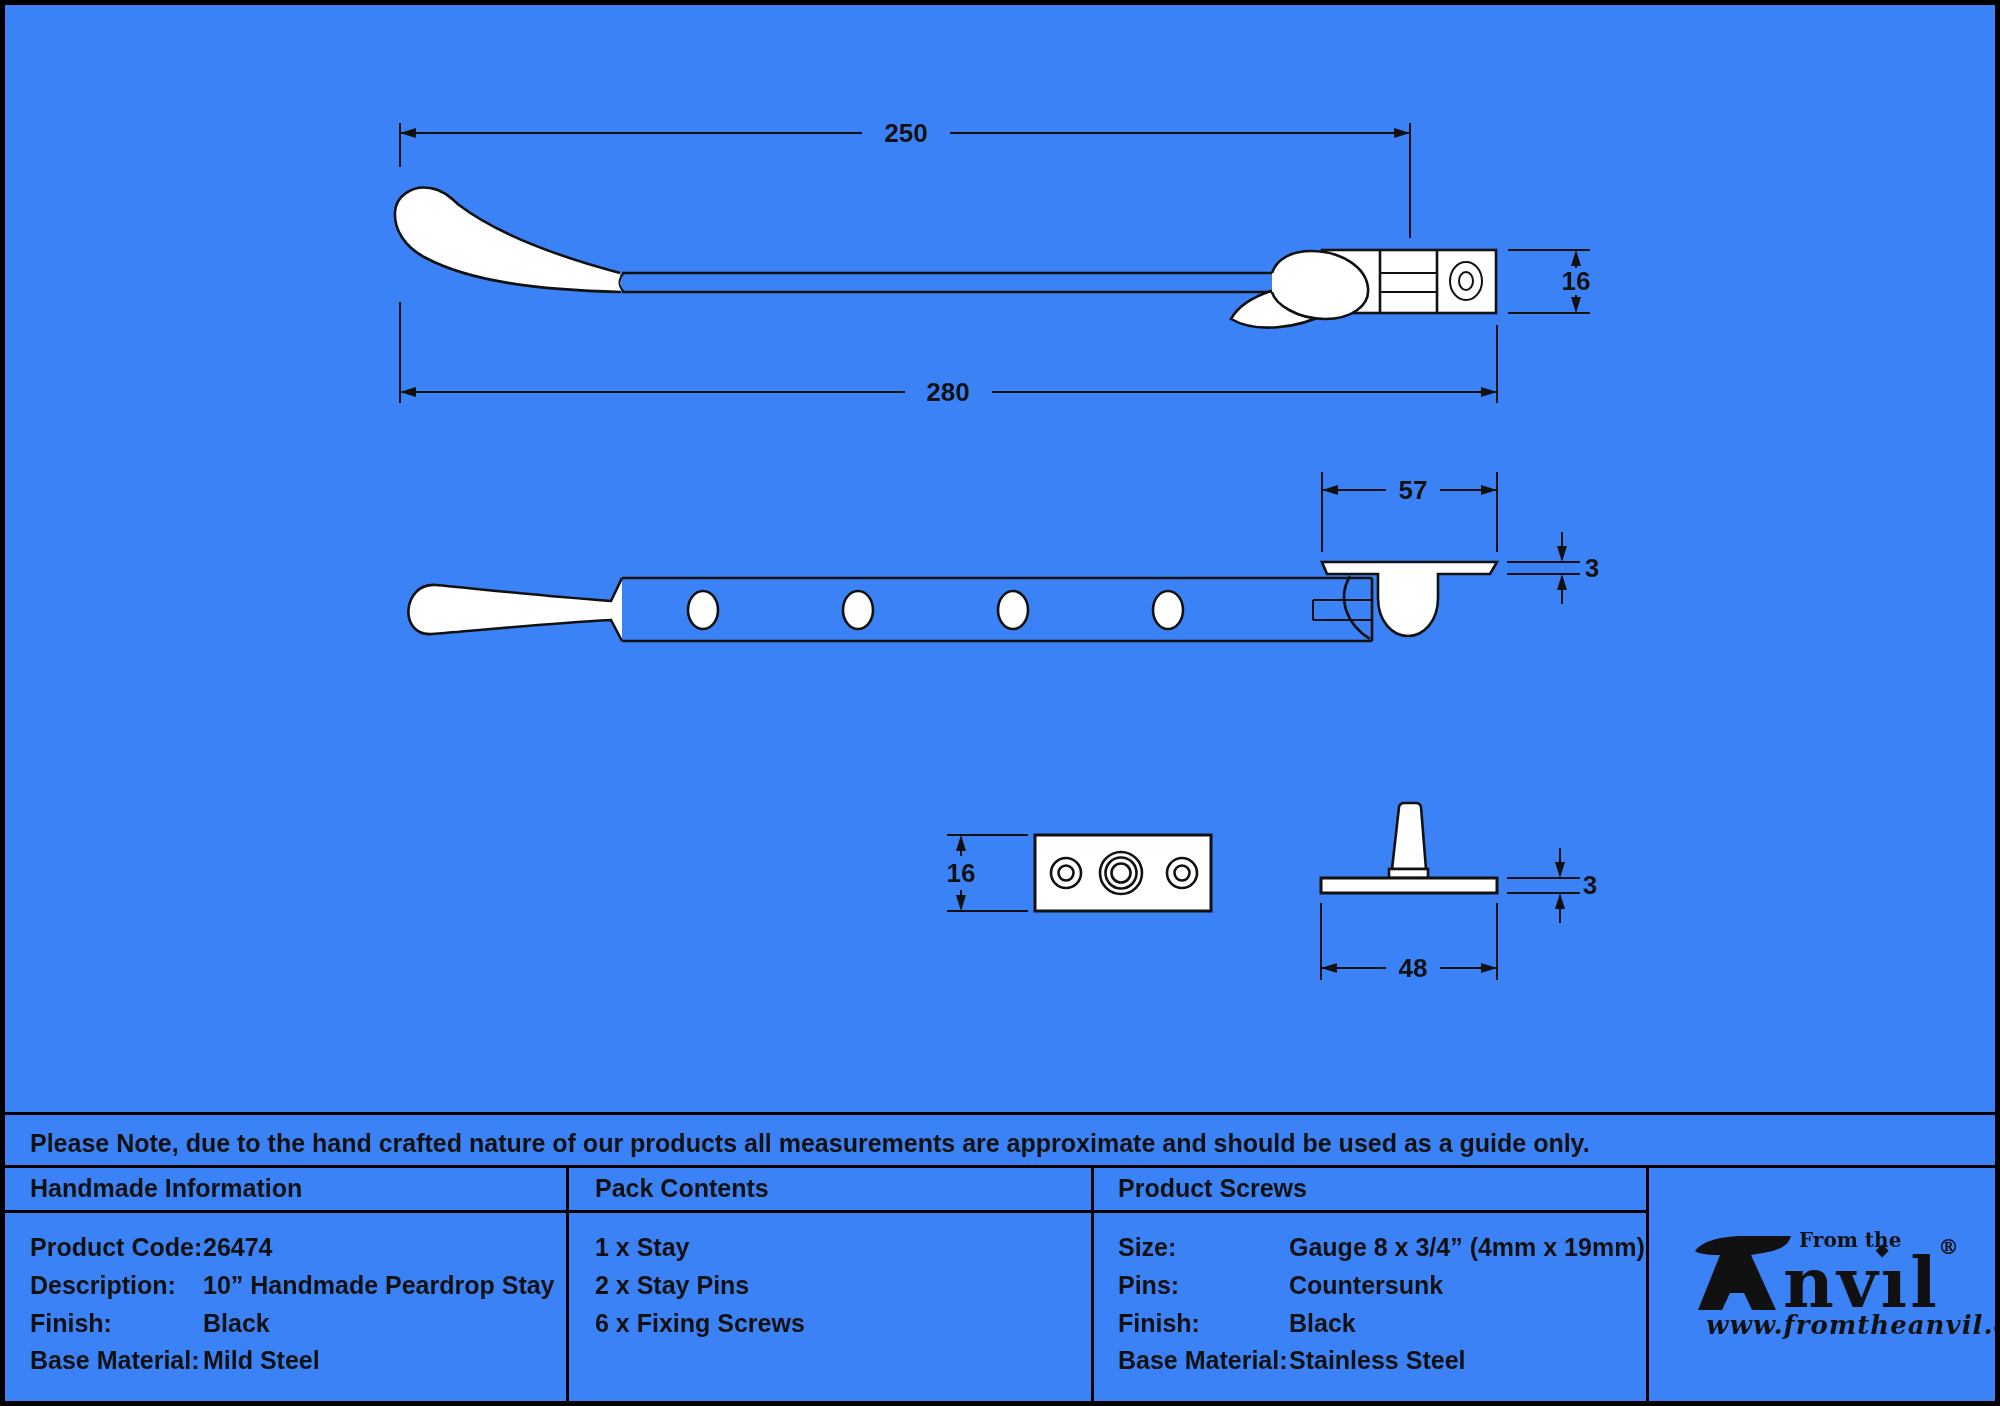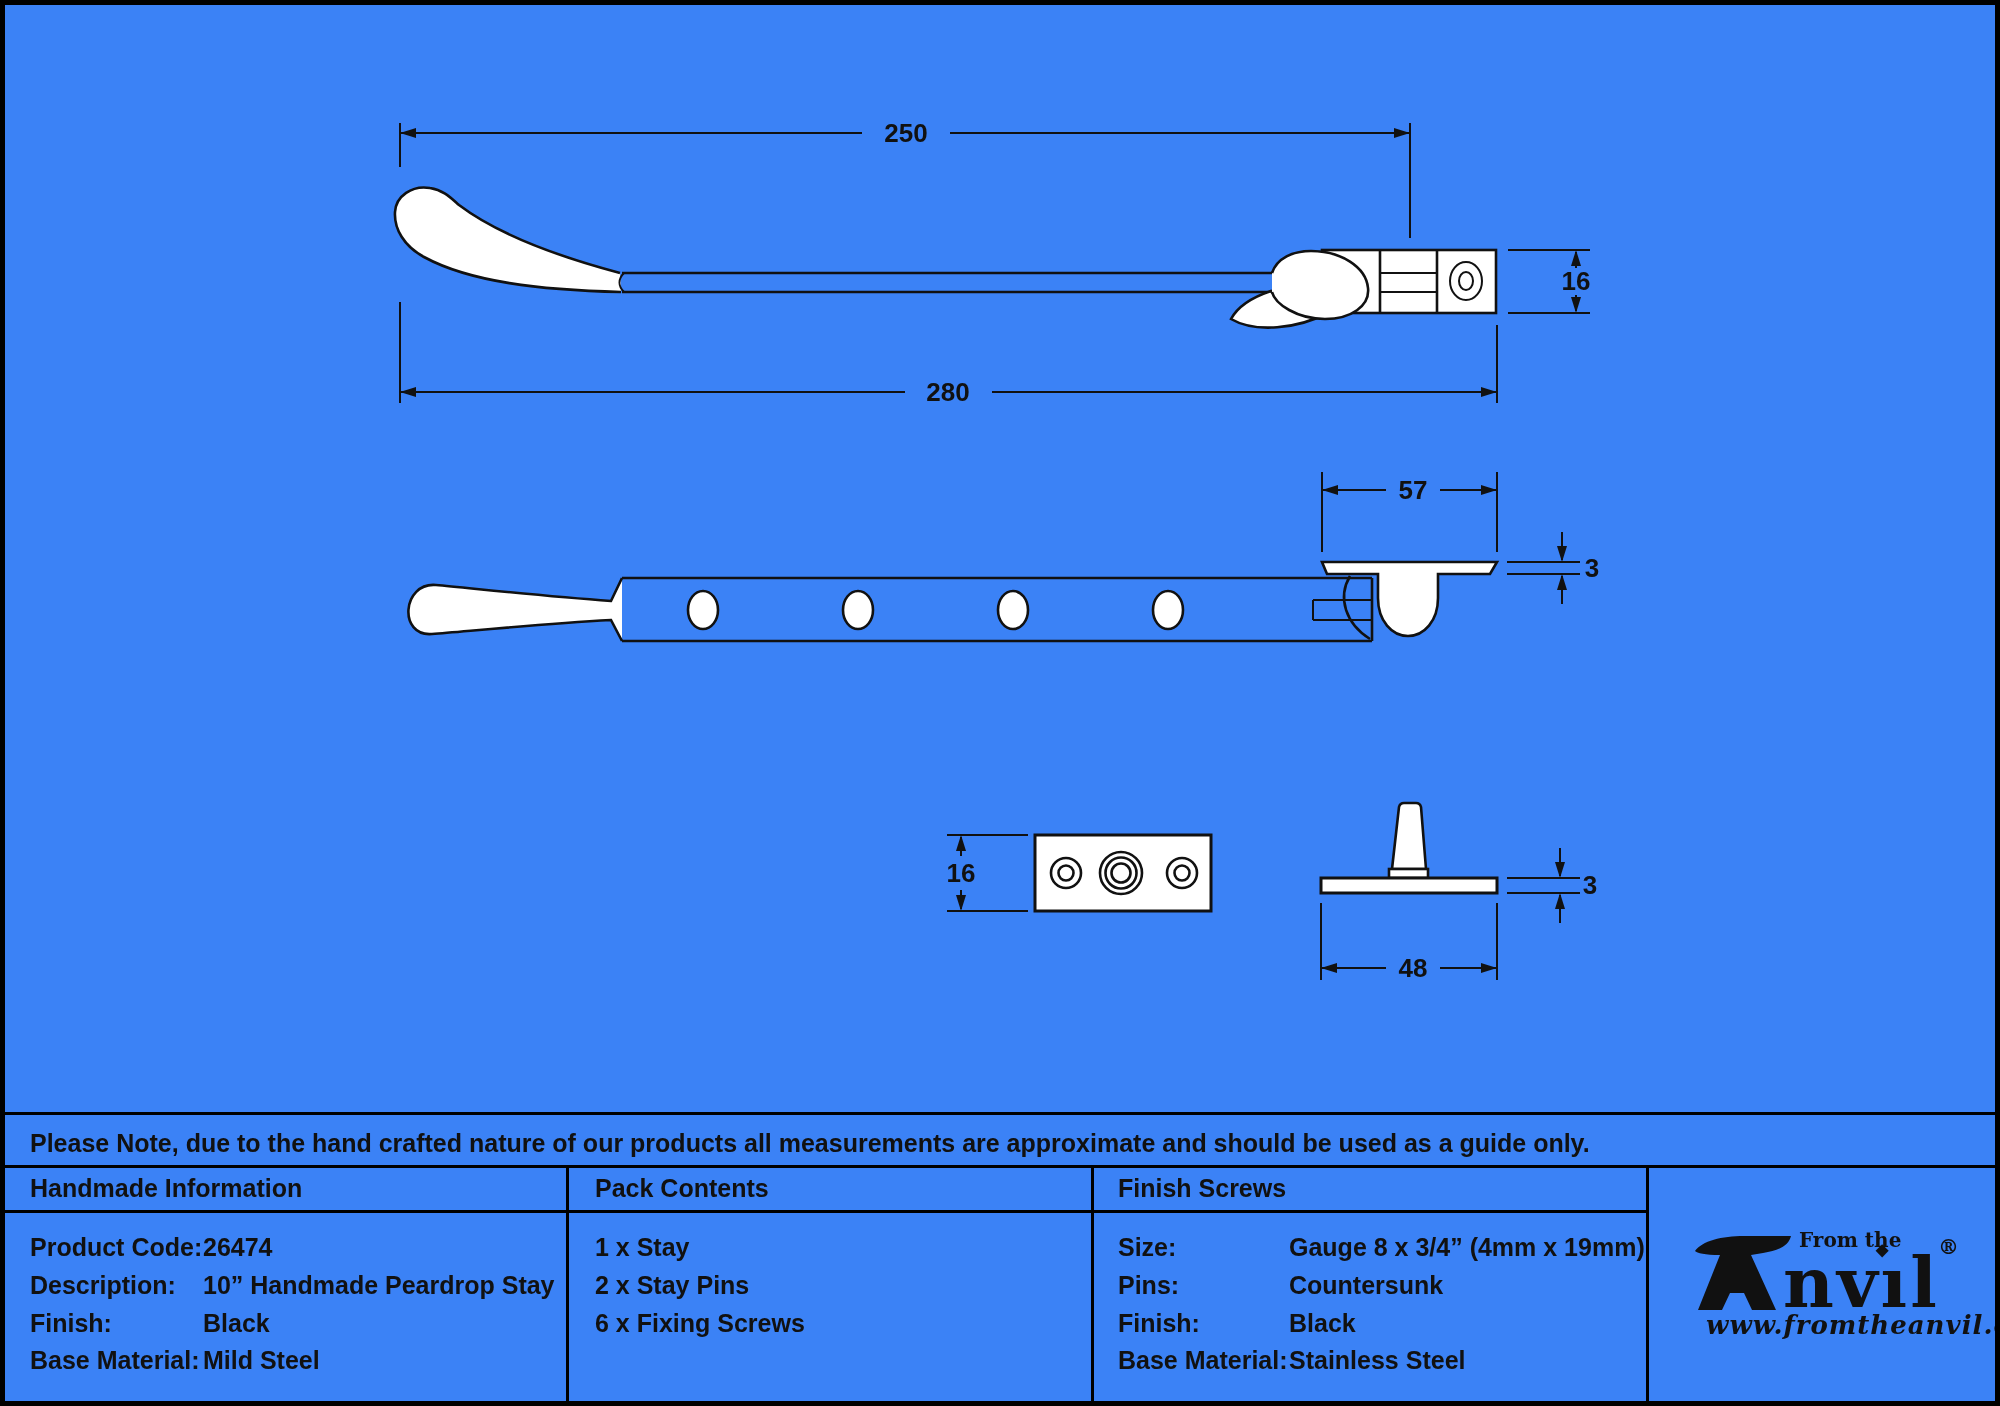--- a/index.html
+++ b/index.html
@@ -157,21 +157,21 @@
   <div>
 
     <div class="tline" style="left:5px;right:5px;top:1165px;height:3px;"></div>
     <div class="tline" style="left:5px;width:1643px;top:1210px;height:3px;"></div>
     <div class="tline" style="left:566px;top:1165px;bottom:5px;width:3px;"></div>
     <div class="tline" style="left:1091px;top:1165px;bottom:5px;width:3px;"></div>
     <div class="tline" style="left:1646px;top:1165px;bottom:5px;width:3px;"></div>
 
     <div class="cell-text" style="left:30px;top:1172px;">Handmade Information</div>
     <div class="cell-text" style="left:595px;top:1172px;">Pack Contents</div>
-    <div class="cell-text" style="left:1118px;top:1172px;">Finish Screws</div>
+    <div class="cell-text" style="left:1118px;top:1172px;">Product Screws</div>
 
     <div class="cell-text" style="left:30px;top:1231px;">Product Code:</div>
     <div class="cell-text" style="left:203px;top:1231px;">26474</div>
     <div class="cell-text" style="left:30px;top:1269px;">Description:</div>
     <div class="cell-text" style="left:203px;top:1269px;">10” Handmade Peardrop Stay</div>
     <div class="cell-text" style="left:30px;top:1307px;">Finish:</div>
     <div class="cell-text" style="left:203px;top:1307px;">Black</div>
     <div class="cell-text" style="left:30px;top:1344px;">Base Material:</div>
     <div class="cell-text" style="left:203px;top:1344px;">Mild Steel</div>
 

